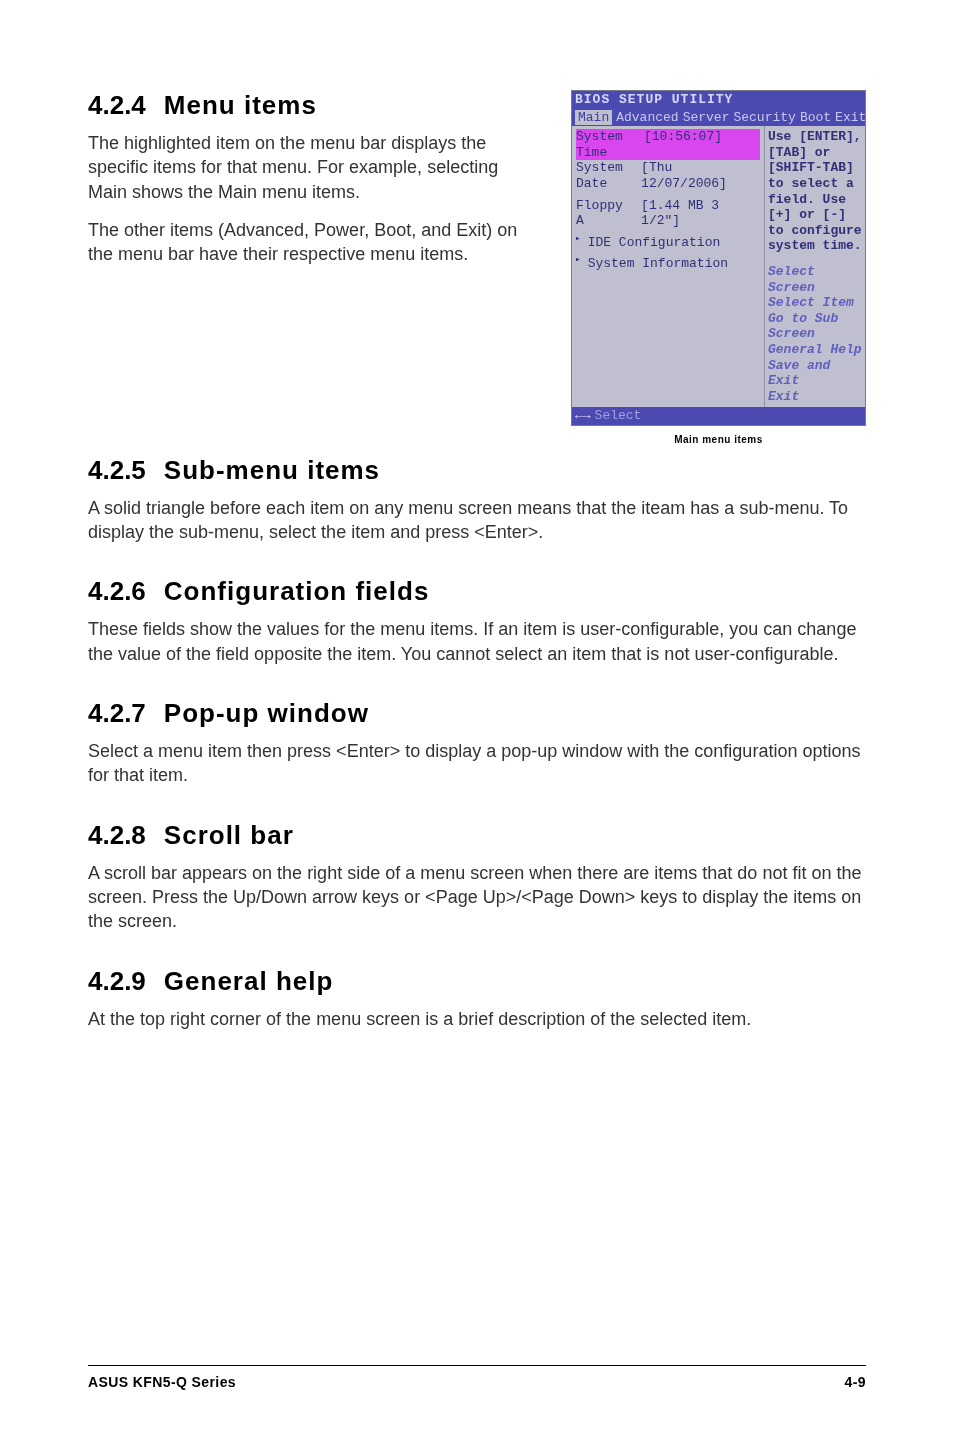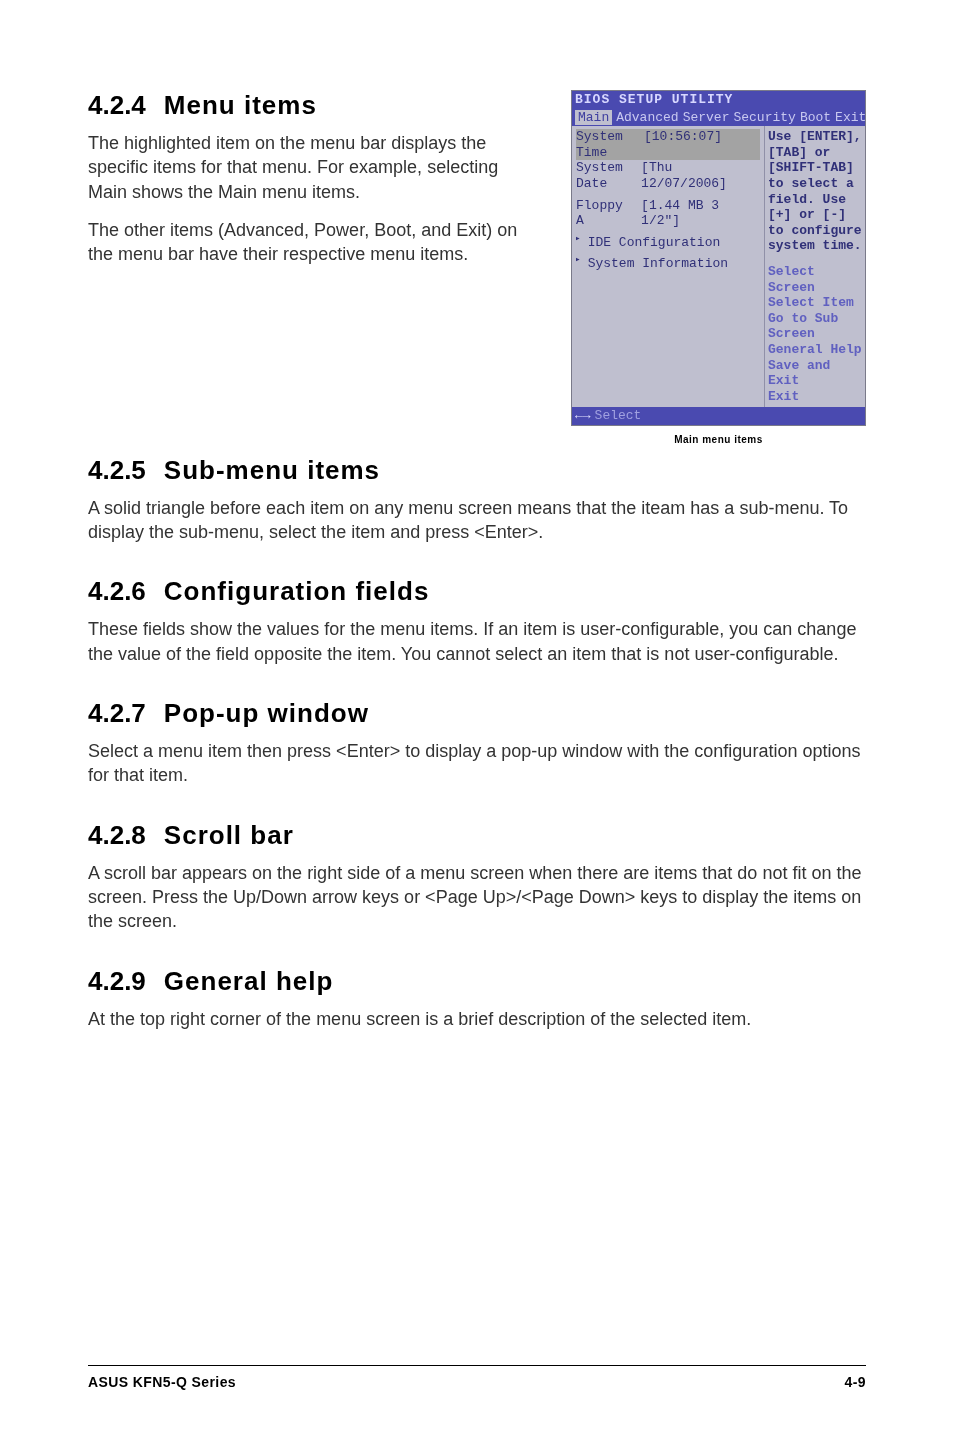--- a/index.html
+++ b/index.html
@@ -75,21 +75,21 @@
     padding: 3px 4px;
     border-right: 1px solid #9090a8;
   }
   .bios-right {
     width: 100px;
     padding: 3px 3px;
     color: #303078;
     font-weight: bold;
   }
   .bios-row { display: flex; gap: 6px; color: #303078; }
-  .bios-row.sel { background: #a3a3a3; }
+  .bios-row.sel { background: #d946ef; }
   .bios-row .lbl { width: 62px; }
   .bios-row .val { }
   .bios-row.tri::before { content: "\25B6"; font-size: 6px; margin-right: 2px; color: #303078; }
   .bios-row.tri .lbl { width: auto; }
   .bios-nav {
     background: #4a4ab0;
     color: #a0a0e0;
     padding: 1px 3px;
     display: flex;
     gap: 4px;
@@ -166,21 +166,21 @@
             </div>
             <div class="sp6"></div>
             <div class="bios-row tri">
               <span class="lbl">System Information</span>
             </div>
             <div class="sp10"></div>
           </div>
           <div class="bios-right">
             <span>Use [ENTER], [TAB] or [SHIFT-TAB] to select a field. Use [+] or [-] to configure system time.</span>
             <div class="sp10"></div>
-            <div class="bios-hint-lines" style="color:#6060c0;">
+            <div class="bios-hint-lines" style="color:#6060c0;font-style:italic;">
               <span>Select Screen</span>
               <span>Select Item</span>
               <span>Go to Sub Screen</span>
               <span>General Help</span>
               <span>Save and Exit</span>
               <span>Exit</span>
             </div>
           </div>
         </div>
         <div class="bios-nav">

